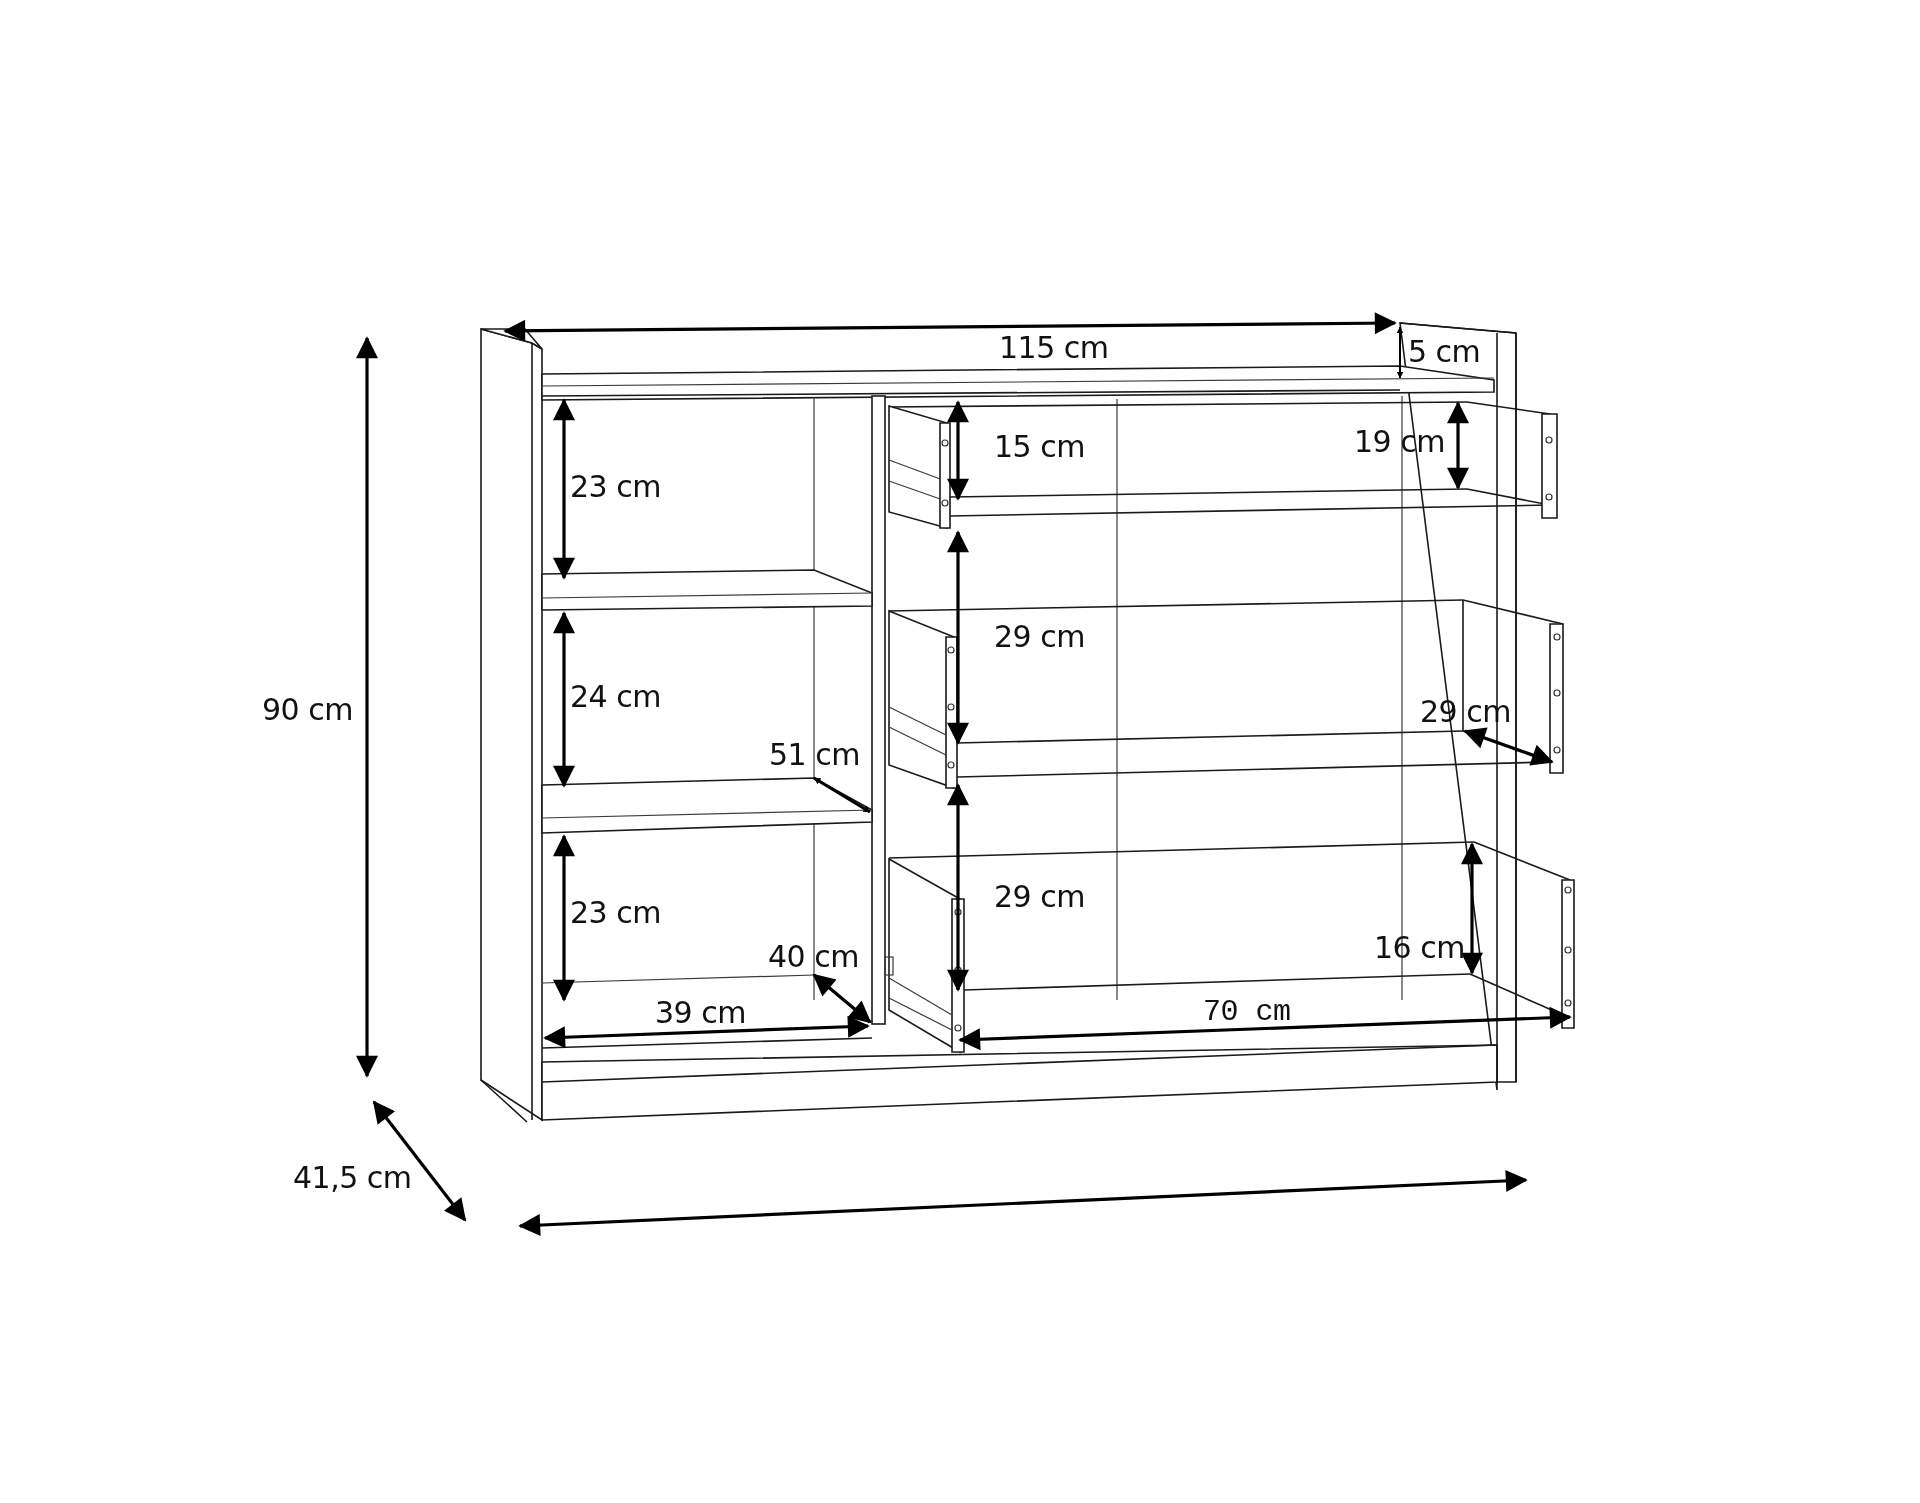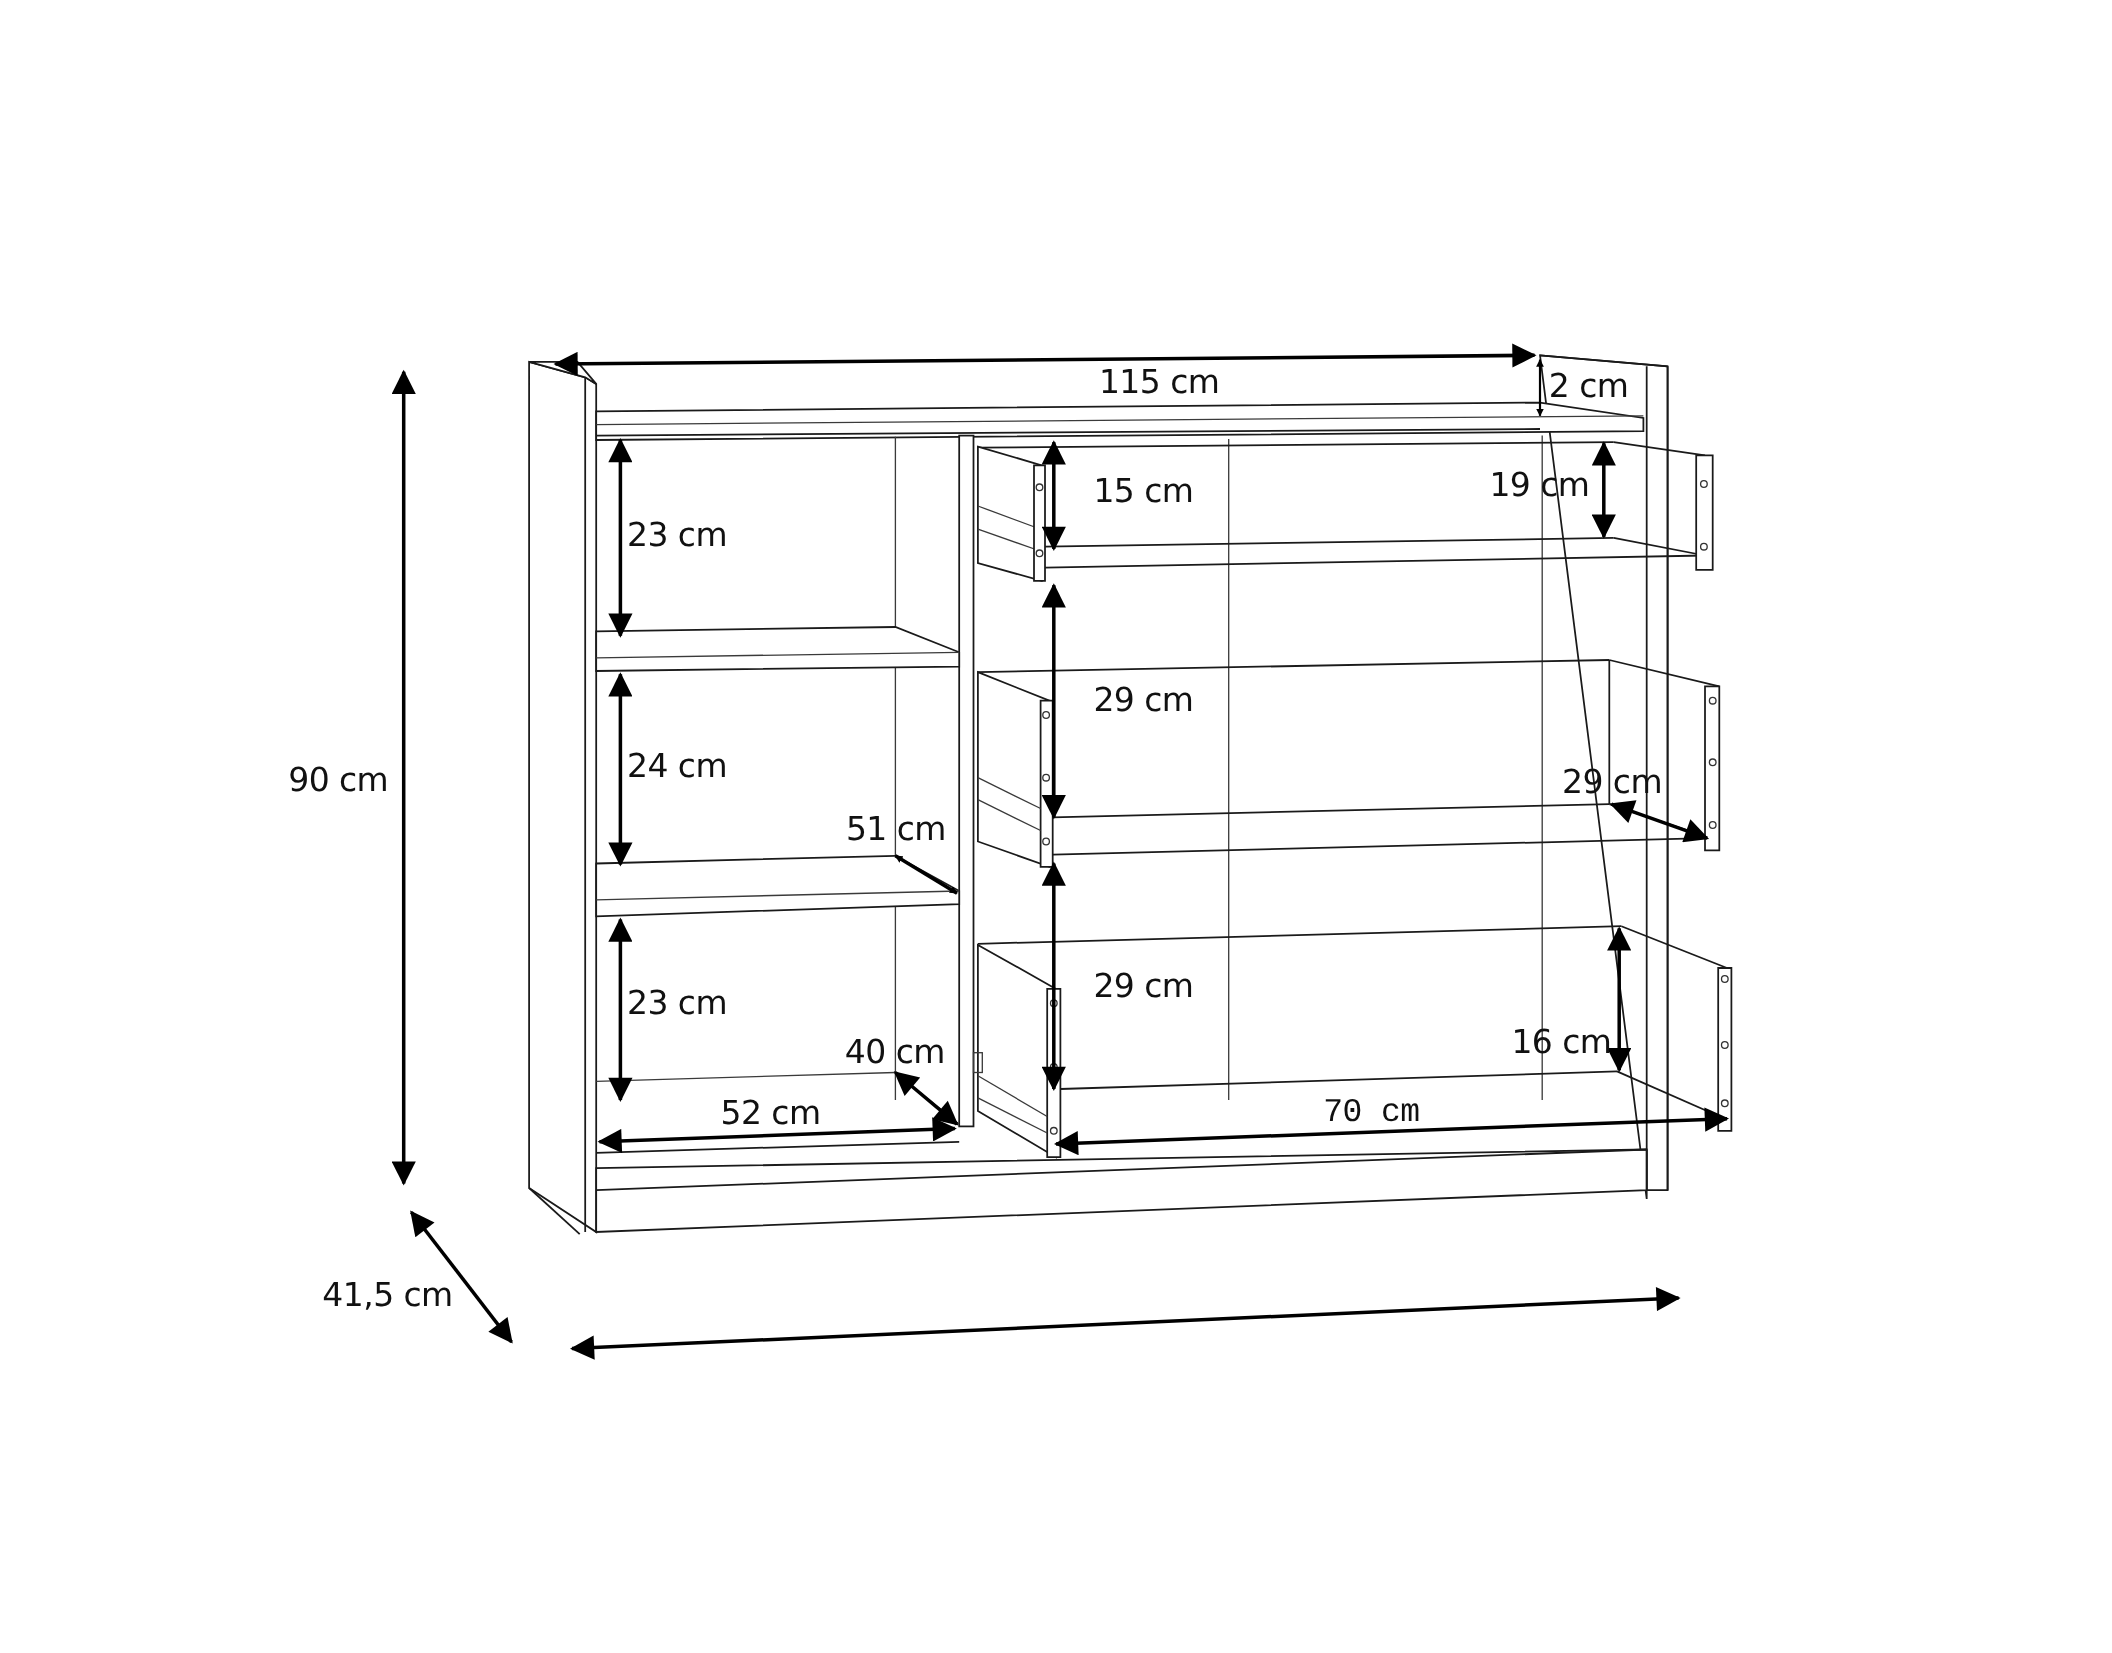--- a/index.html
+++ b/index.html
@@ -141,30 +141,30 @@
     <line class="dim" x1="1458" y1="403" x2="1458" y2="488" marker-start="url(#ahb)" marker-end="url(#ahb)"></line>
     <line class="dim" x1="958" y1="532" x2="958" y2="743" marker-start="url(#ahb)" marker-end="url(#ahb)"></line>
     <line class="dim" x1="1465" y1="731" x2="1552" y2="762" marker-start="url(#ahb)" marker-end="url(#ahb)"></line>
     <line class="dim" x1="958" y1="785" x2="958" y2="990" marker-start="url(#ahb)" marker-end="url(#ahb)"></line>
     <line class="dim" x1="1472" y1="844" x2="1472" y2="973" marker-start="url(#ahb)" marker-end="url(#ahb)"></line>
     <line class="dim" x1="960" y1="1040" x2="1570" y2="1017" marker-start="url(#ahb)" marker-end="url(#ahb)"></line>
   </g>
 </svg>
 
 <div class="label" style="left:955px; top:333px;margin-left:44px;">115 cm</div>
-<div class="label" style="left:1408px; top:337px;">2 cm</div>
+<div class="label" style="left:1408px; top:337px;">5 cm</div>
 <div class="label" style="left:262px; top:695px;">90 cm</div>
 <div class="label" style="left:293px; top:1163px;">41,5 cm</div>
 
 <div class="label" style="left:570px; top:472px;">23 cm</div>
 <div class="label" style="left:570px; top:682px;">24 cm</div>
 <div class="label" style="left:570px; top:898px;">23 cm</div>
 <div class="label" style="left:769px; top:740px;">51 cm</div>
 <div class="label" style="left:768px; top:942px;">40 cm</div>
-<div class="label" style="left:655px; top:998px;">52 cm</div>
+<div class="label" style="left:655px; top:998px;">39 cm</div>
 
 <div class="label" style="left:994px; top:432px;">15 cm</div>
 <div class="label" style="left:1354px; top:427px;">19 cm</div>
 <div class="label" style="left:994px; top:622px;">29 cm</div>
 <div class="label" style="left:1420px; top:697px;">29 cm</div>
 <div class="label" style="left:994px; top:882px;">29 cm</div>
 <div class="label" style="left:1374px; top:890px;margin-top:43px;">16 cm</div>
 <div class="label" style="left:1203px; top:997px;font-family:Liberation Mono, monospace;">70 cm</div>
 
 </body></html>

